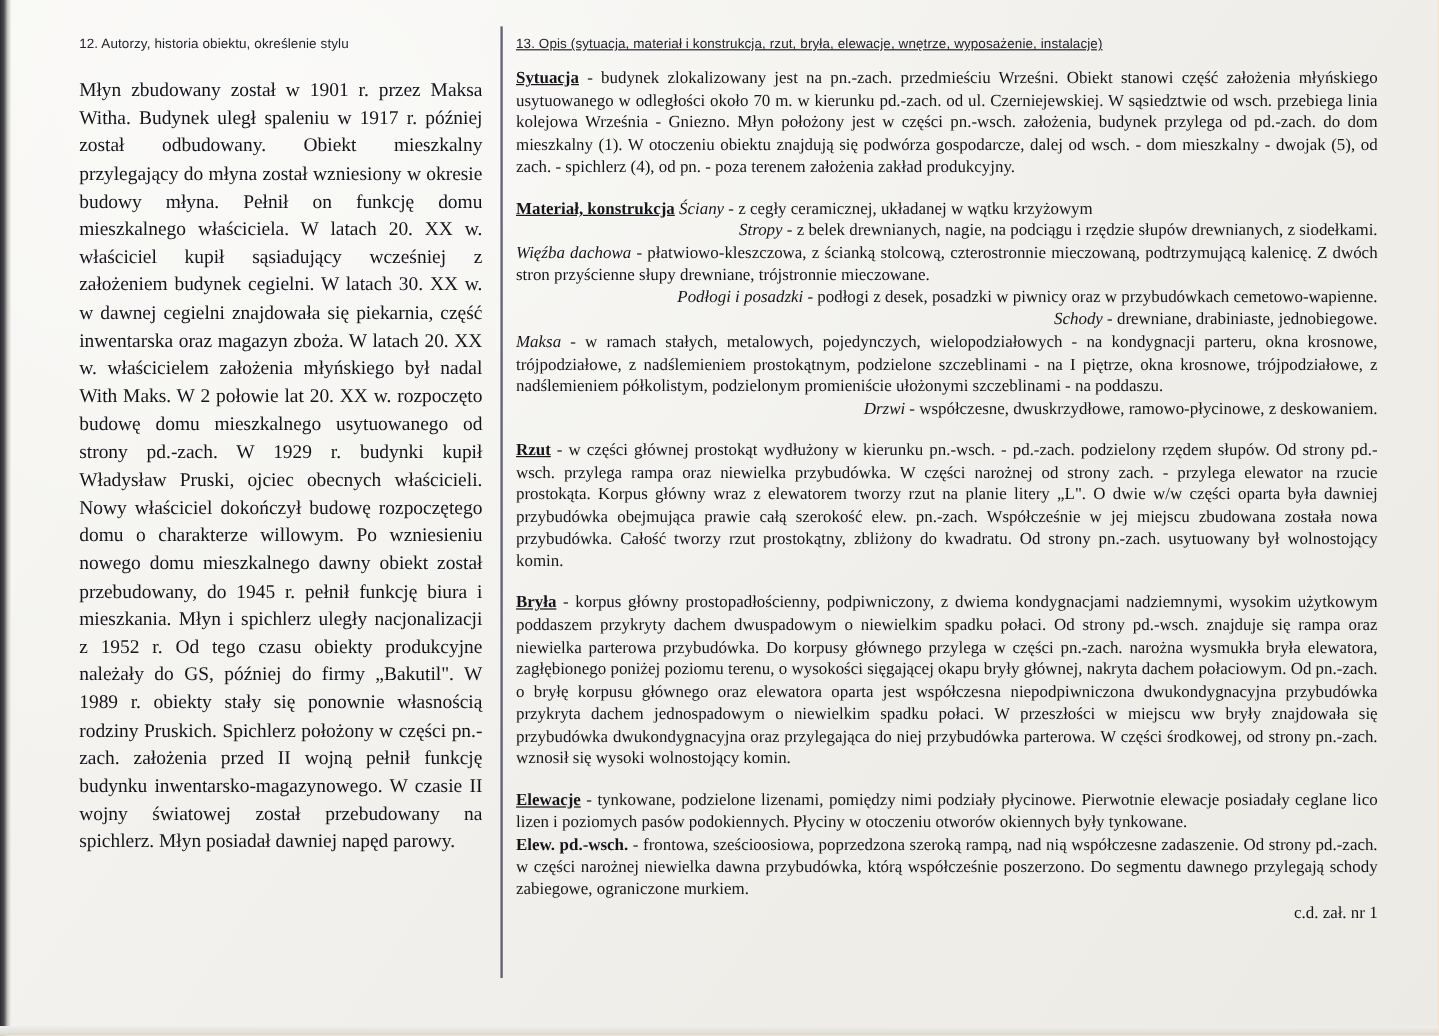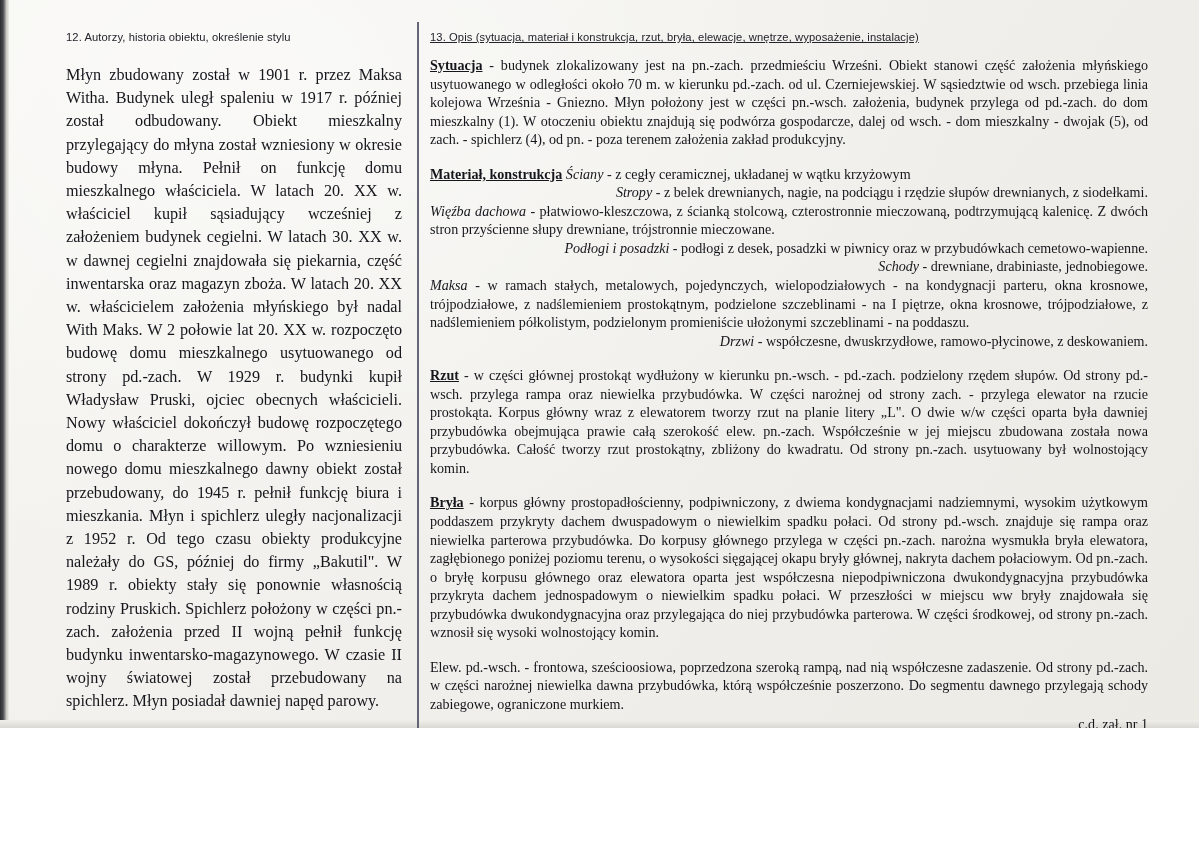--- a/index.html
+++ b/index.html
@@ -3,21 +3,21 @@
 <meta charset="utf-8">
 <style>
   html, body {
     margin: 0;
     padding: 0;
     background: #ffffff;
   }
   #page {
     position: relative;
     width: 1199px;
-    height: 728px;
+    height: 863px;
     overflow: hidden;
     background: #fdba74;
     font-family: "Liberation Serif", "DejaVu Serif", serif;
     color: #15161c;
   }
   
   #edge-left {
     position: absolute;
     left: 0; top: 0;
     width: 9px; height: 863px;
@@ -93,21 +93,21 @@
 
   .sec-head {
     font-weight: bold;
     text-decoration: underline;
     text-underline-offset: 1px;
   }
   .sub {
     font-style: italic;
   }
   .bold {
-    font-weight: normal;
+    font-weight: bold;
   }
   .coda {
     text-align: right;
     margin-top: 1px;
   }
 </style>
 </head>
 <body>
 
 <div id="page">
@@ -159,19 +159,22 @@
     <div class="block">
       <span class="sec-head">Rzut</span><span> - w części głównej prostokąt wydłużony w kierunku pn.-wsch. - pd.-zach. podzielony rzędem słupów. Od strony pd.-wsch. przylega rampa oraz niewielka przybudówka. W części narożnej od strony zach. - przylega elewator na rzucie prostokąta. Korpus główny wraz z elewatorem tworzy rzut na planie litery „L". O dwie w/w części oparta była dawniej przybudówka obejmująca prawie całą szerokość elew. pn.-zach. Współcześnie w jej miejscu zbudowana została nowa przybudówka. Całość tworzy rzut prostokątny, zbliżony do kwadratu. Od strony pn.-zach. usytuowany był wolnostojący komin.</span>
     </div>
 
     <div class="block">
       <span class="sec-head">Bryła</span><span> - korpus główny prostopadłościenny, podpiwniczony, z dwiema kondygnacjami nadziemnymi, wysokim użytkowym poddaszem przykryty dachem dwuspadowym o niewielkim spadku połaci. Od strony pd.-wsch. znajduje się rampa oraz niewielka parterowa przybudówka. Do korpusy głównego przylega w części pn.-zach. narożna wysmukła bryła elewatora, zagłębionego poniżej poziomu terenu, o wysokości sięgającej okapu bryły głównej, nakryta dachem połaciowym. Od pn.-zach. o bryłę korpusu głównego oraz elewatora oparta jest współczesna niepodpiwniczona   dwukondygnacyjna przybudówka przykryta dachem jednospadowym o niewielkim spadku połaci. W przeszłości w miejscu ww  bryły znajdowała się przybudówka dwukondygnacyjna oraz przylegająca do niej przybudówka  parterowa. W części środkowej, od strony pn.-zach. wznosił się wysoki wolnostojący komin.</span>
     </div>
 
     <div class="block tight">
       <div class="line">
+        <span class="sec-head">Elewacje</span><span> - tynkowane, podzielone lizenami, pomiędzy nimi podziały płycinowe. Pierwotnie elewacje posiadały ceglane lico lizen i poziomych pasów podokiennych. Płyciny w otoczeniu otworów okiennych były tynkowane.</span>
+      </div>
+      <div class="line">
         <span class="bold">Elew. pd.-wsch.</span><span> - frontowa, sześcioosiowa, poprzedzona szeroką rampą, nad nią współczesne zadaszenie. Od strony pd.-zach. w części narożnej niewielka dawna przybudówka, którą współcześnie poszerzono. Do segmentu dawnego przylegają schody zabiegowe, ograniczone murkiem.</span>
       </div>
       <div class="coda">c.d. zał. nr 1</div>
     </div>
 
   </div>
 </div>
 
 </body></html>

